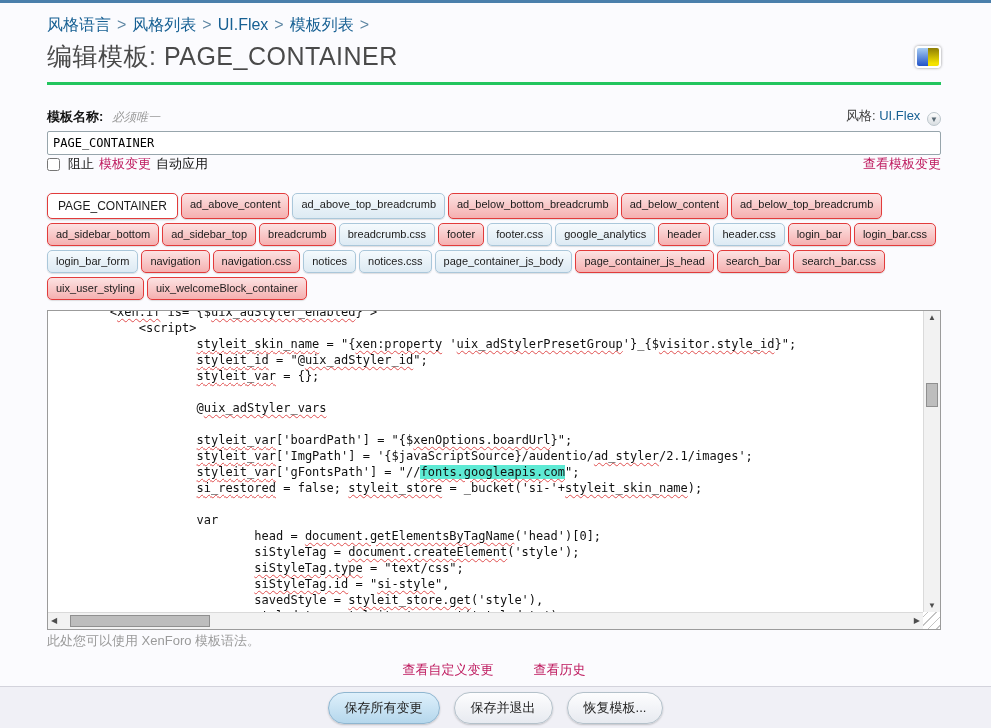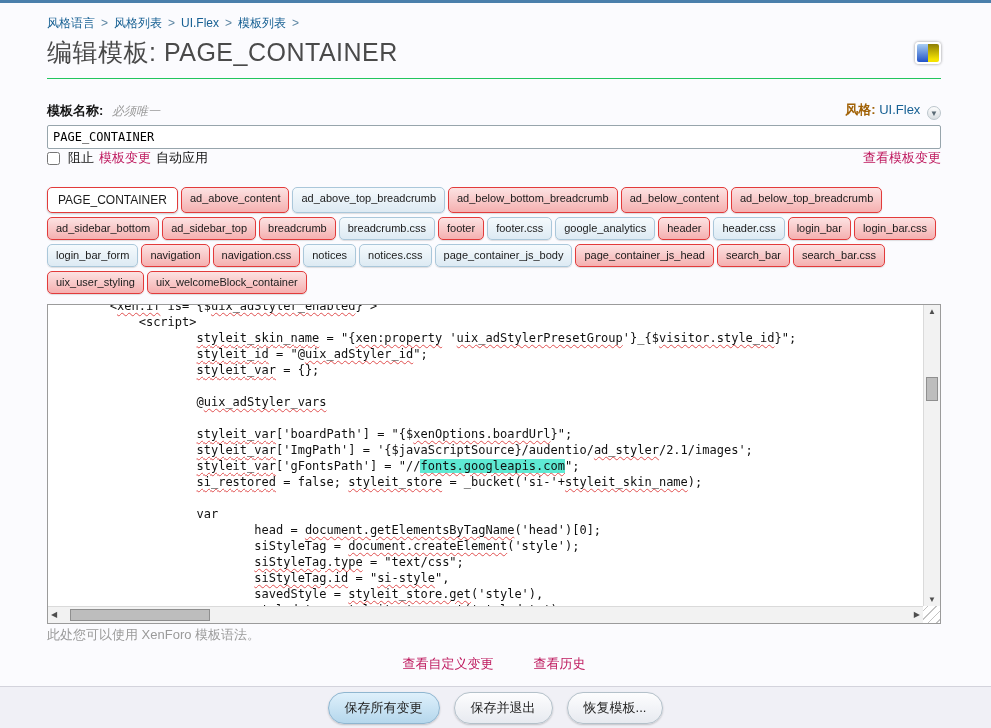--- a/index.html
+++ b/index.html
@@ -6,39 +6,39 @@
   html,body { margin:0; padding:0; }
   body {
     width:991px; height:728px; position:relative; overflow:hidden;
     background:#fbfbfe; color:#141414;
     font-family:"Liberation Sans", sans-serif;
   }
   .topline { height:3px; background:#4a7fab; }
   .wrap { padding:8px 50px 0 47px; }
 
   
-  .breadcrumb { font-size:12px; margin-top:4px; }
+  .breadcrumb { font-size:16px; margin-top:4px; }
   .breadcrumb a { color:#176093; text-decoration:none; cursor:pointer; }
   .breadcrumb .sep { color:#5d86a3; margin:0 6px; }
 
   
   .titlebar { display:flex; justify-content:space-between; align-items:center;
-              border-bottom:1px solid #22c55e; padding:4px 0 9px; }
+              border-bottom:3px solid #22c55e; padding:4px 0 9px; }
   h1 { margin:0; font-size:25px; font-weight:400; color:#4a4a4a; letter-spacing:0.5px; }
   .palette { width:26px; height:22px; border-radius:4px; border:2px solid #fff;
              box-shadow:0 0 3px rgba(0,0,0,.45); display:flex; overflow:hidden; cursor:pointer; }
   .palette .half-l { flex:1; background:linear-gradient(180deg,#a8cdf2 0%,#2253c8 100%); }
   .palette .half-r { flex:1; background:linear-gradient(180deg,#8d7d06 0%,#f4e200 85%); }
 
   
   .label-row { display:flex; justify-content:space-between; align-items:center;
                margin-top:22px; font-size:13px; }
   .name-label { font-weight:bold; }
   .hint { color:#9a9a9a; font-style:italic; font-size:12px; margin-left:5px; }
-  .style-label { color:#a16207;font-weight:bold; }
+  .style-label { color:#404040; }
   .style-row a { color:#176093; text-decoration:none; cursor:pointer; }
   .dd-circle { display:inline-block; width:14px; height:14px; border-radius:50%;
                background:linear-gradient(#fdfdfd,#d9dee2); border:1px solid #bcc6cc;
                color:#5a6a75; font-size:8px; line-height:13px; text-align:center;
                vertical-align:-2px; margin-left:3px; cursor:pointer; }
   .name-input { width:100%; height:24px; margin-top:5px; border:1px solid #97a5ac;
                 border-radius:2px; padding:3px 5px; background:#fff;
                 font-family:"DejaVu Sans Mono", monospace; font-size:12px; color:#000; }
   .check-row { display:flex; justify-content:space-between; align-items:center;
                margin-top:0; font-size:13px; }

